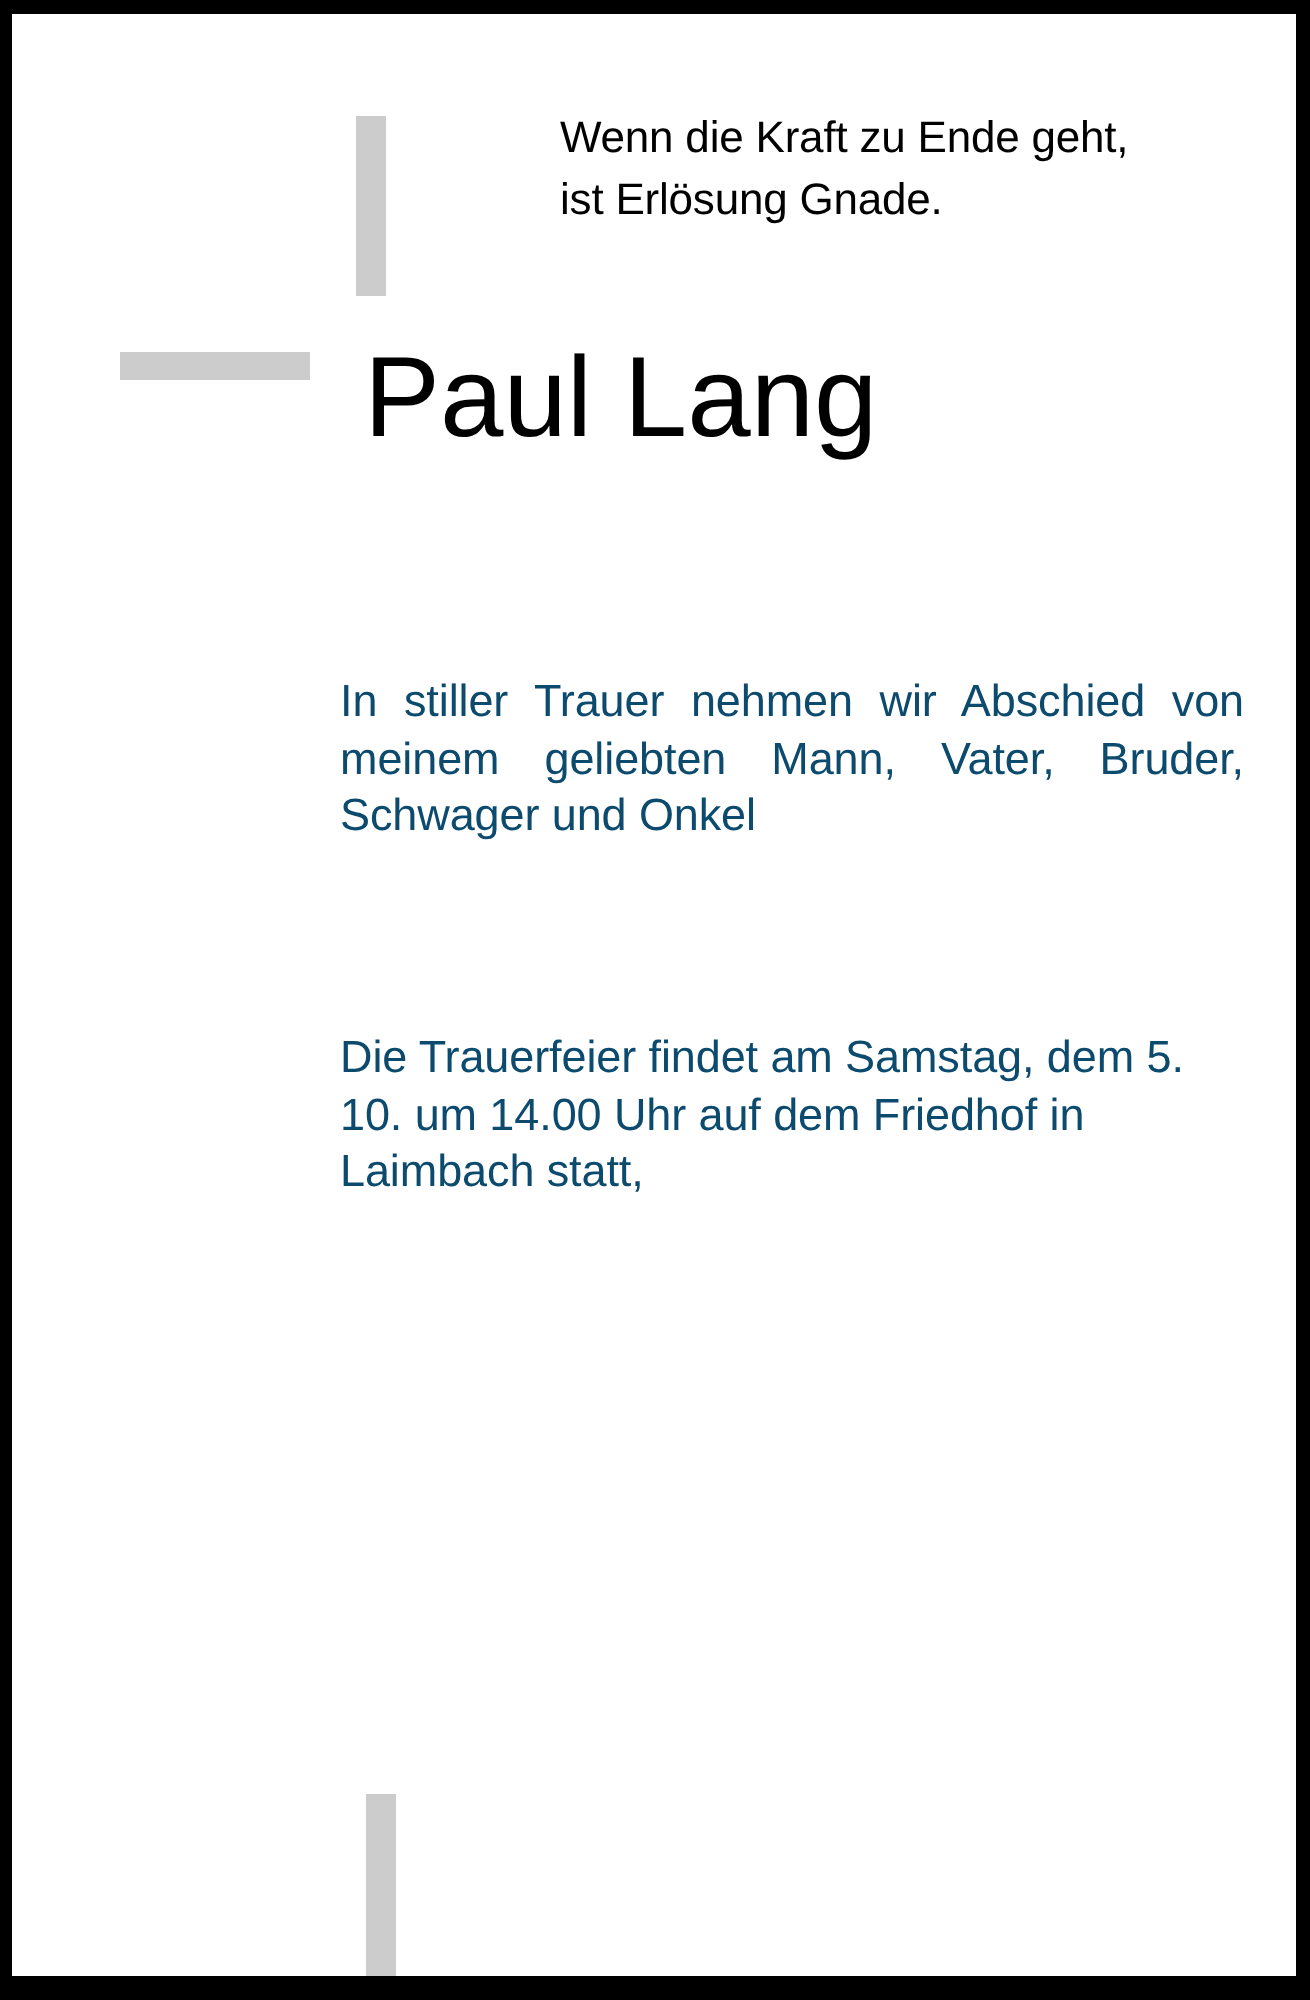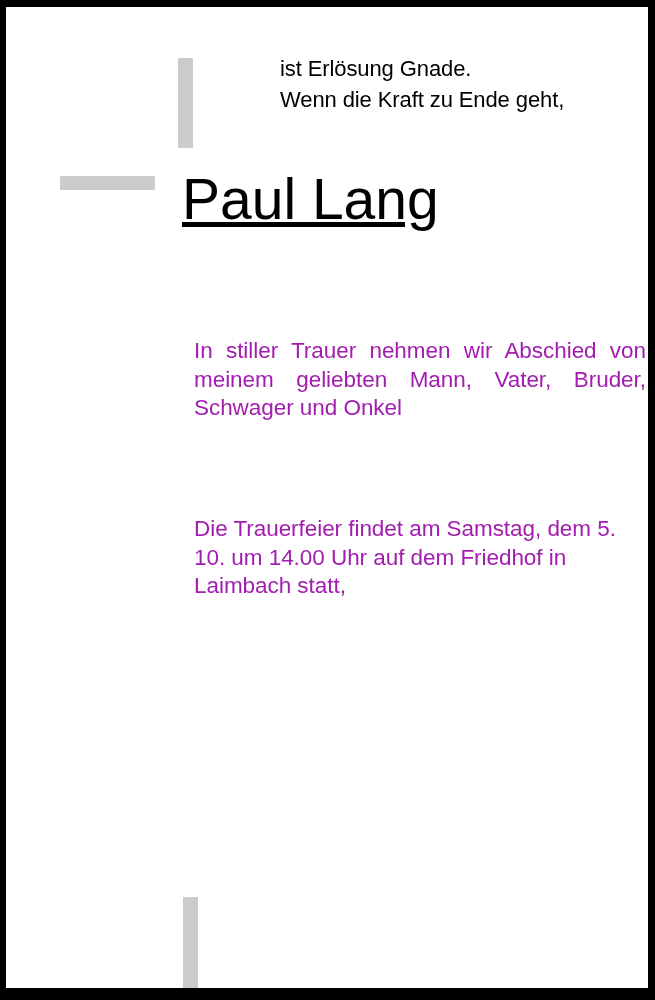--- a/index.html
+++ b/index.html
@@ -83,31 +83,30 @@
     position: absolute;
     left: 176px;
     top: 158px;
     margin: 0;
     font-size: 57px;
     font-weight: 400;
     line-height: 68px;
     color: #000000;
     letter-spacing: 0px;
     white-space: nowrap;
-    text-decoration: underline;
   }
 
   
   .body-text {
     position: absolute;
-    left: 188px;
+    left: 164px;
     width: 452px;
     font-size: 22.5px;
     line-height: 28.5px;
-    color: #a21caf;
+    color: #0c4a6e;
     letter-spacing: -0.05px;
   }
 
   .para-mourning {
     top: 330px;
     text-align: justify;
     text-justify: inter-word;
   }
 
   .para-mourning::after {
@@ -134,22 +133,22 @@
 <div class="notice">
   <div class="notice-inner">
 
     <div class="deco deco-vertical-top"></div>
 
     <div class="deco deco-horizontal"></div>
 
     <div class="deco deco-vertical-bottom"></div>
 
     <div class="epitaph">
+      <span class="epitaph-line">Wenn die Kraft zu Ende geht,</span>
       <span class="epitaph-line">ist Erlösung Gnade.</span>
-      <span class="epitaph-line">Wenn die Kraft zu Ende geht,</span>
     </div>
 
     <h1 class="deceased-name">Paul Lang</h1>
 
     <div class="body-text para-mourning">
       <p>In stiller Trauer nehmen wir Abschied von meinem geliebten Mann, Vater, Bruder, Schwager und Onkel</p>
     </div>
 
     <div class="body-text para-ceremony">
       <p>Die Trauerfeier findet am Samstag, dem 5. 10. um 14.00 Uhr auf dem Friedhof in Laimbach statt,</p>

